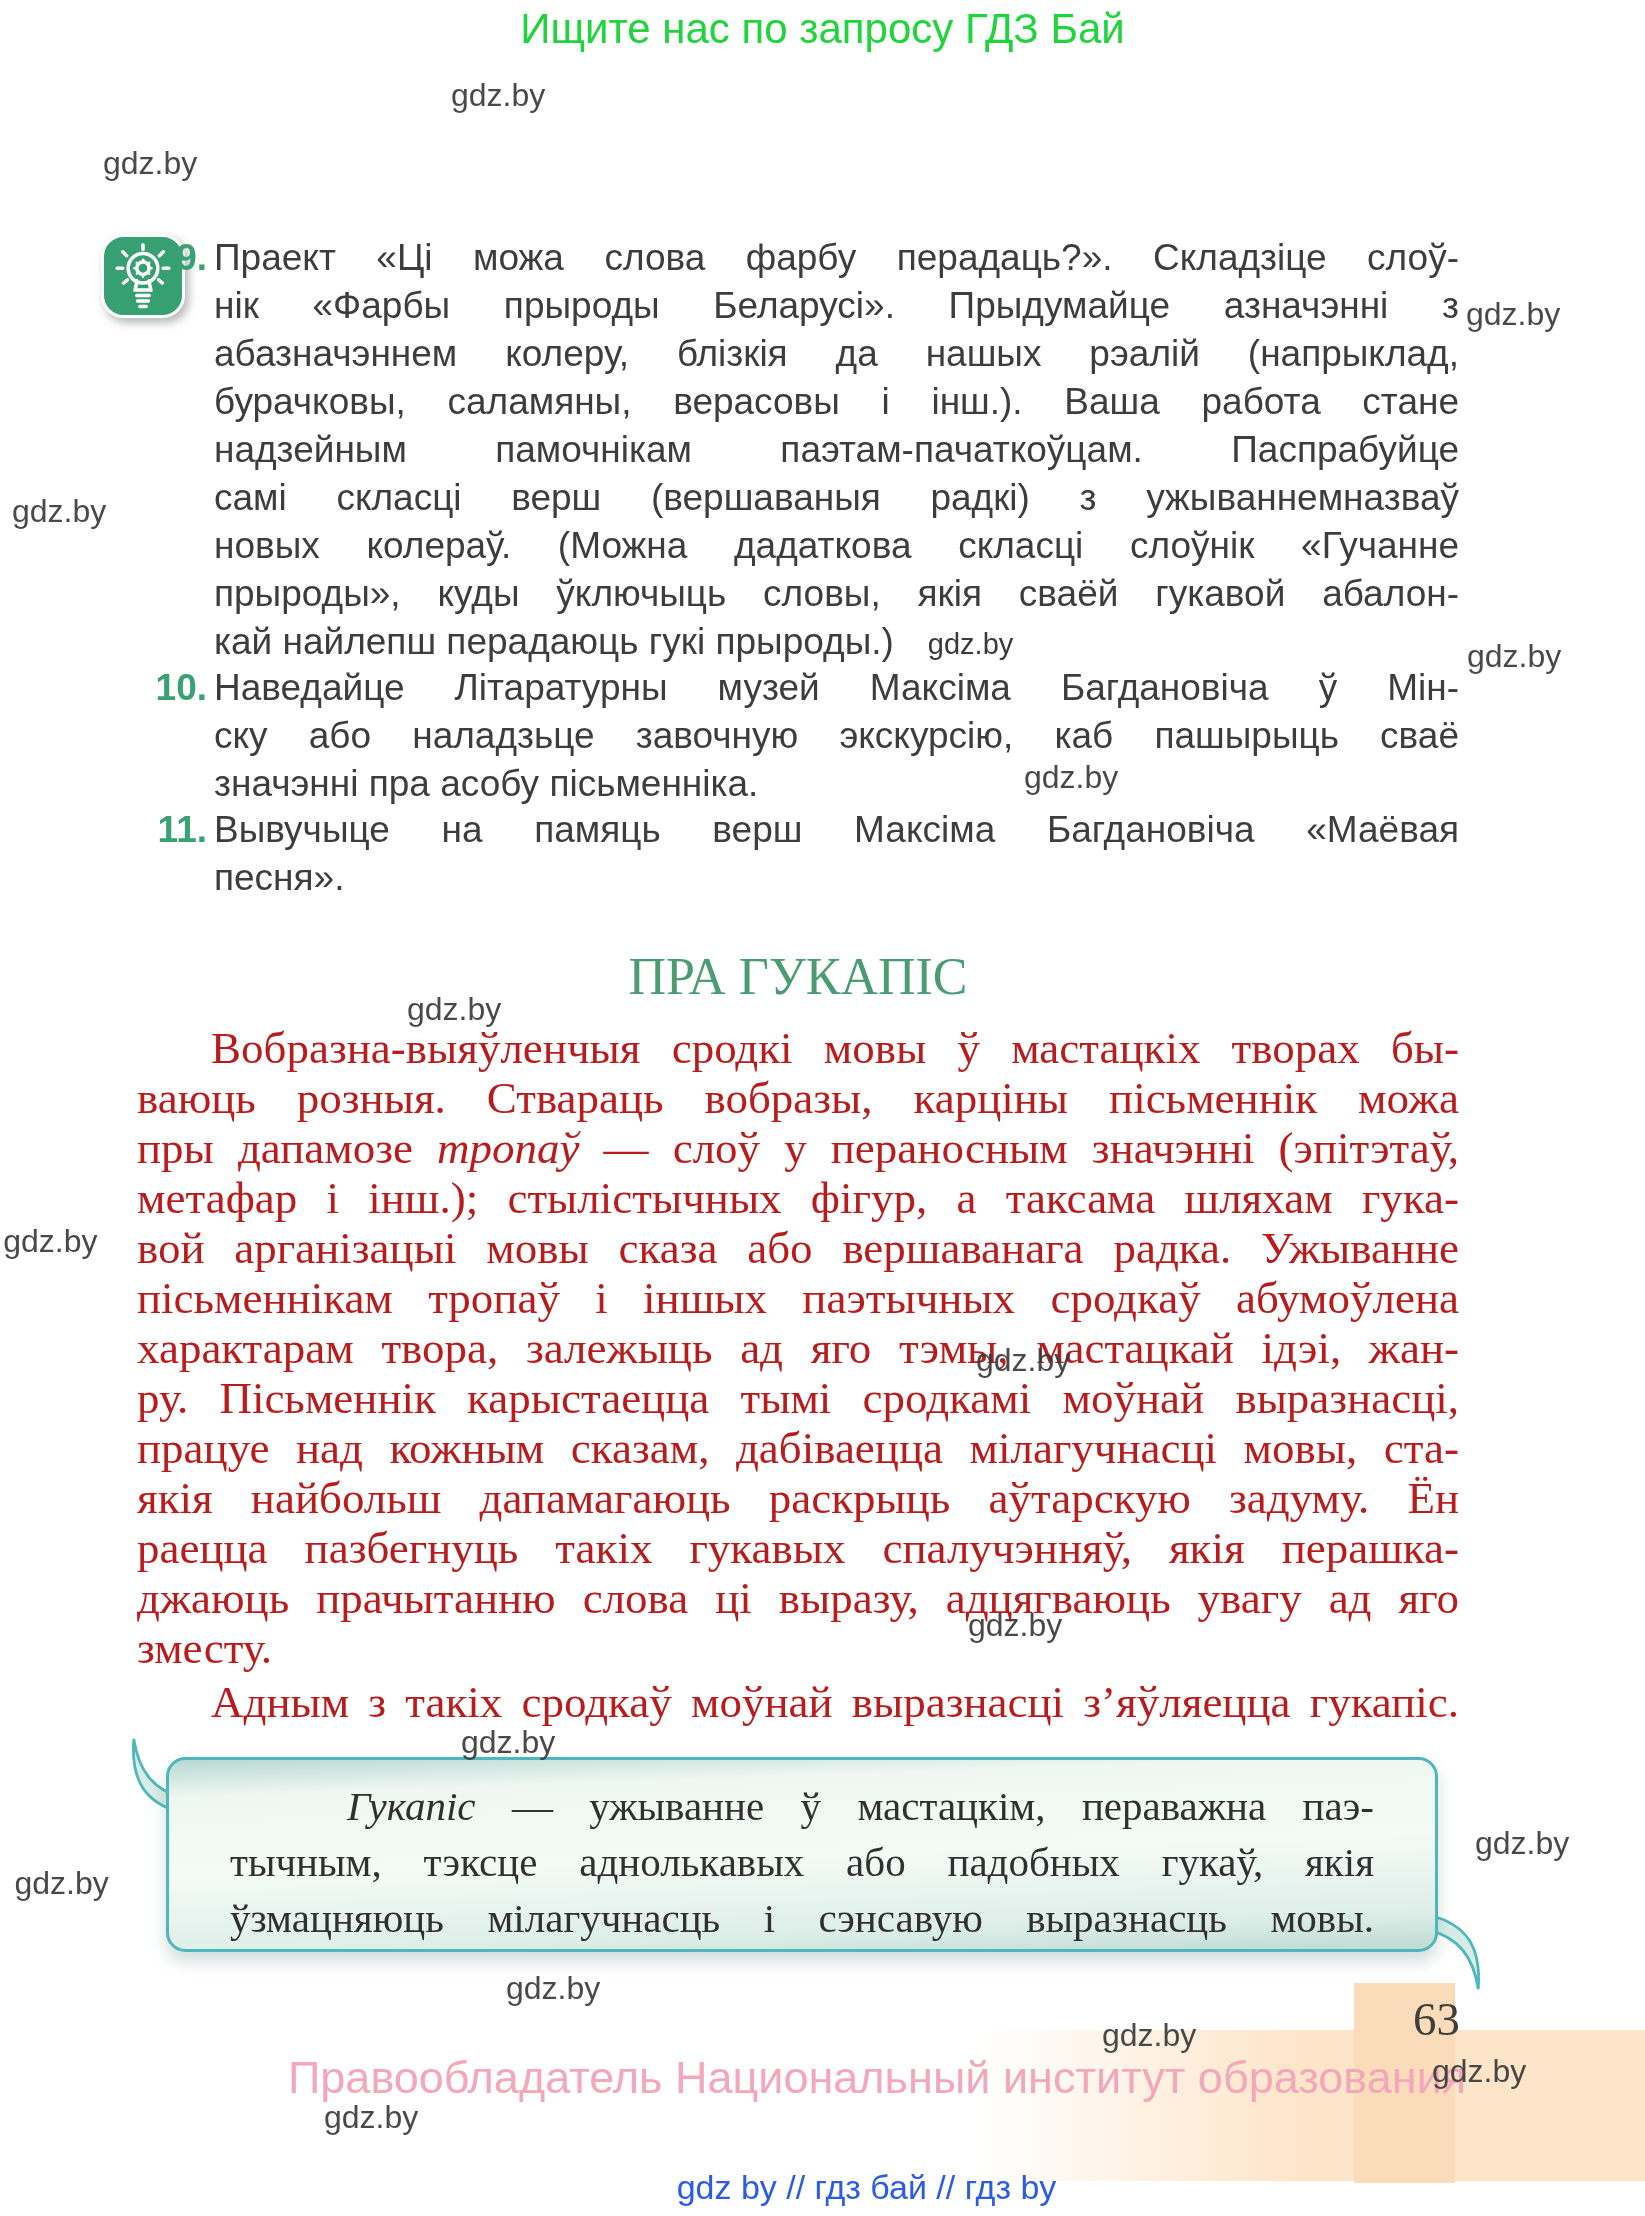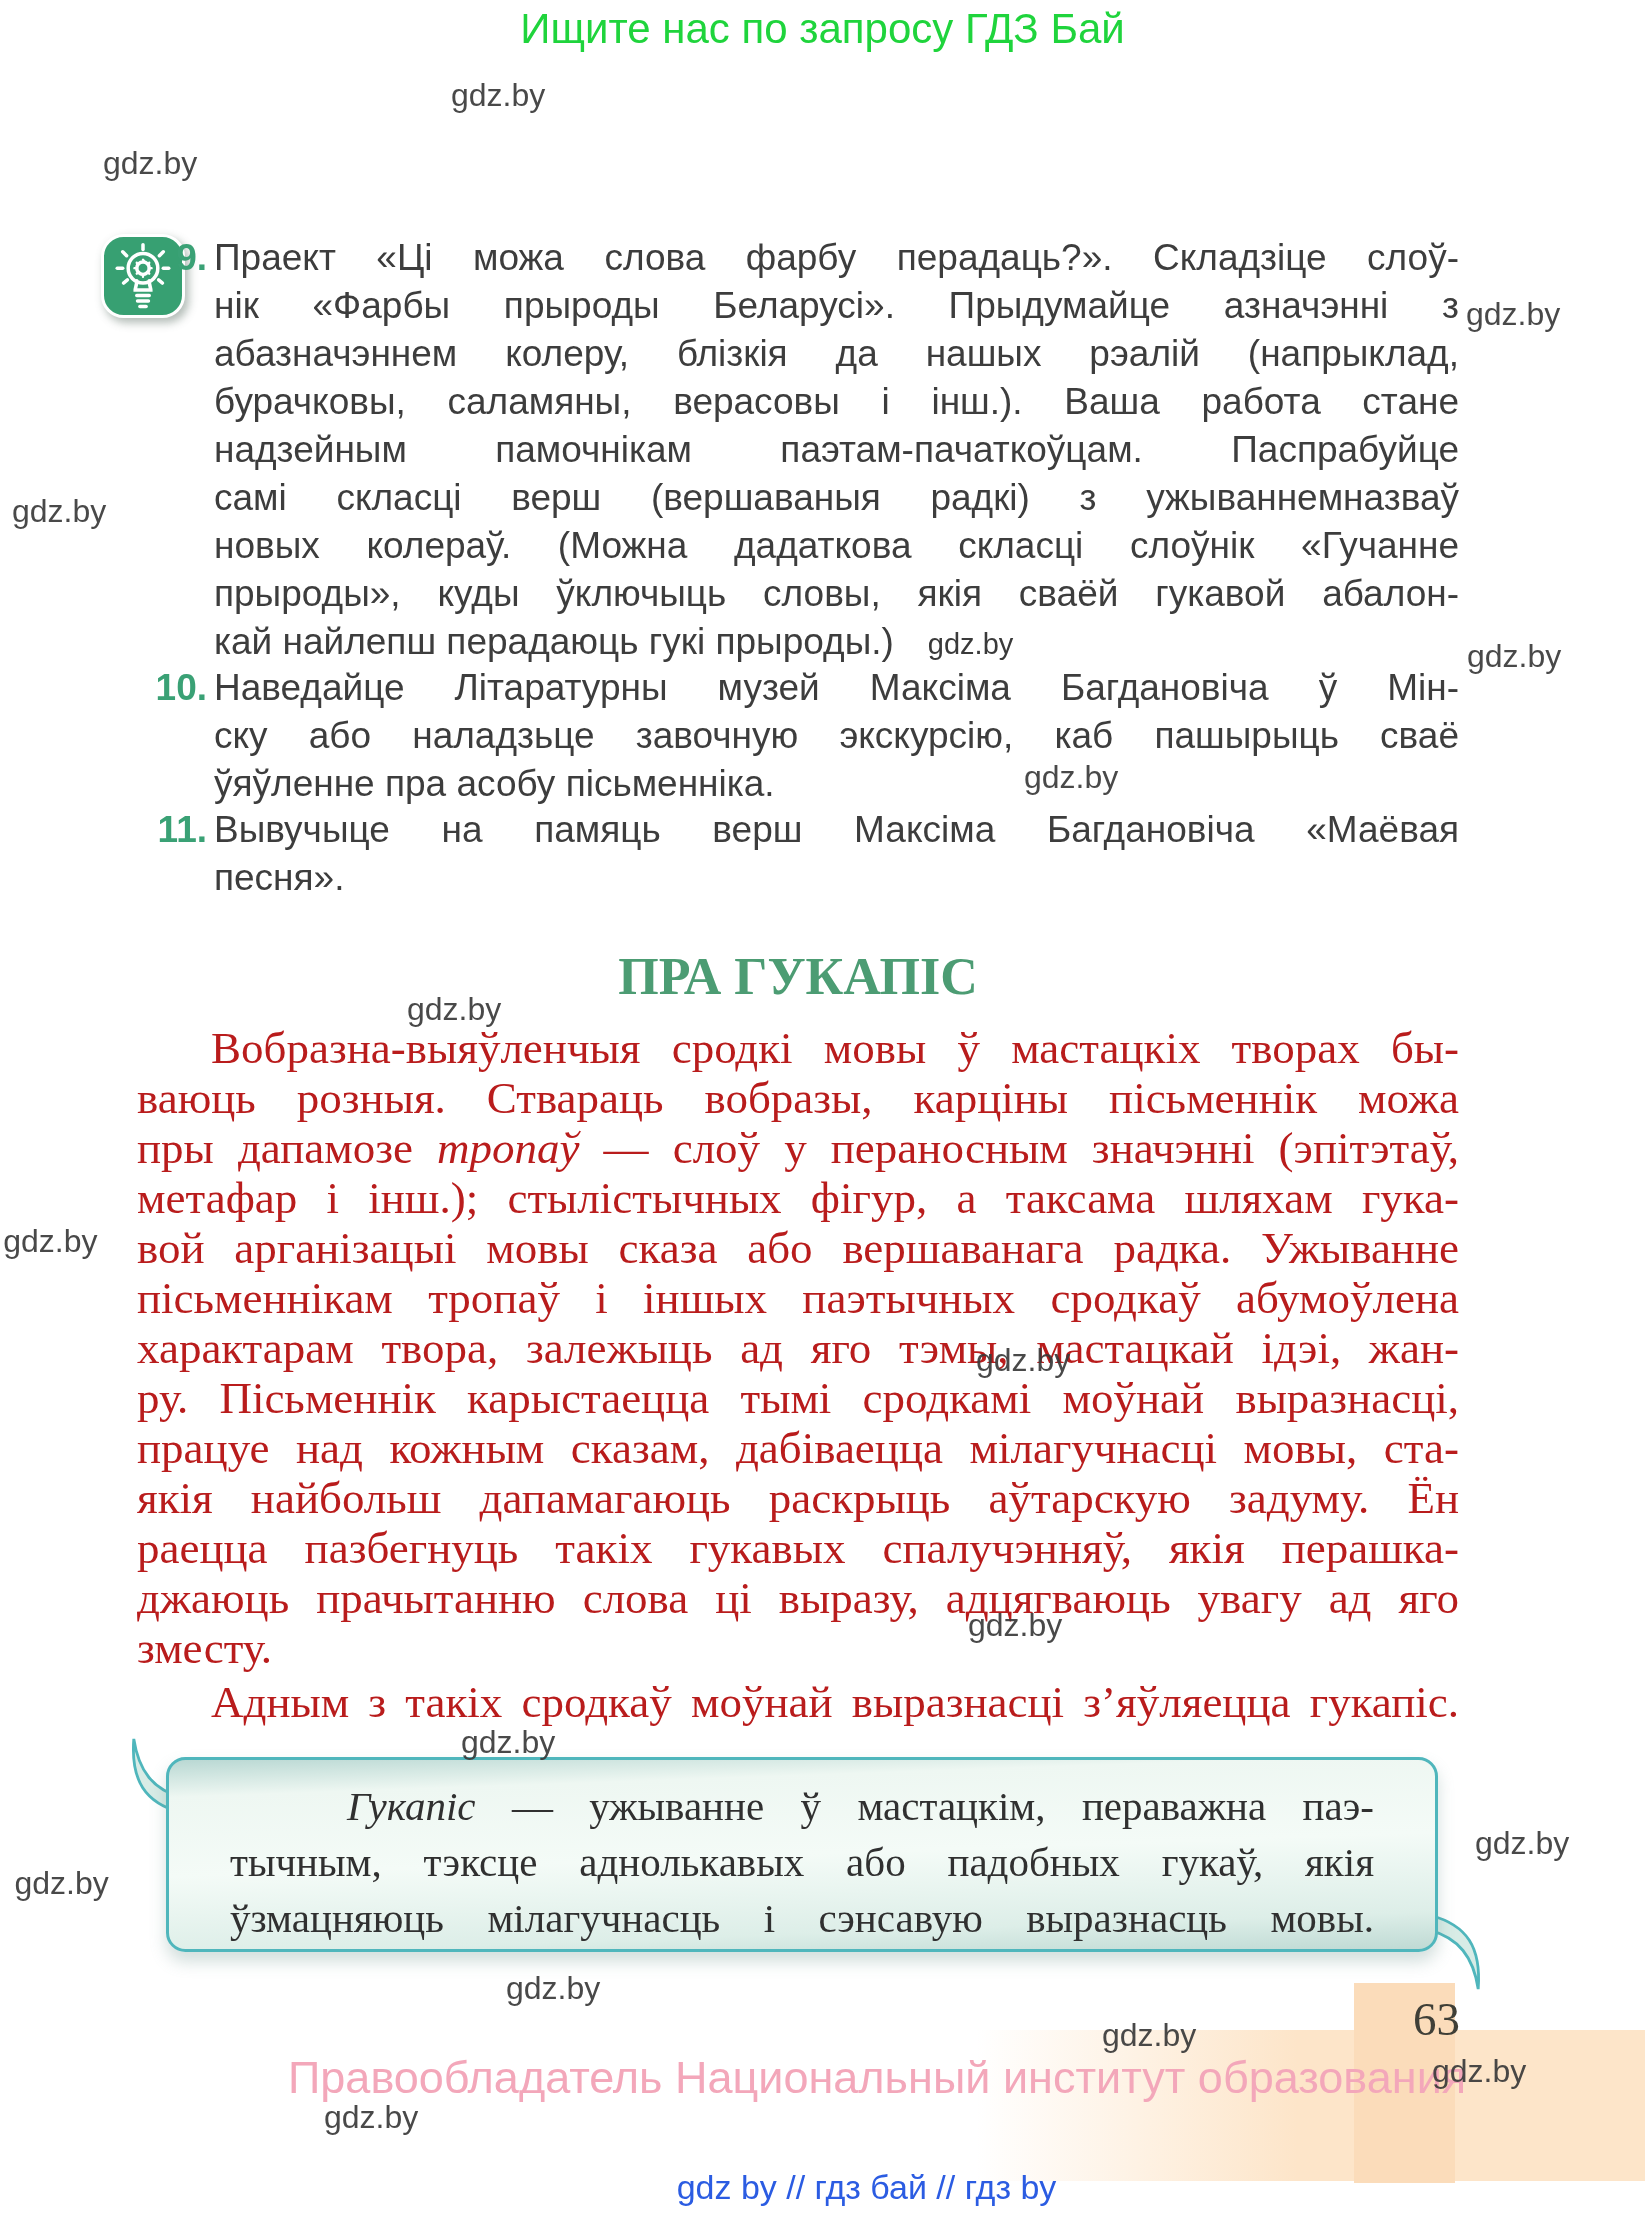--- a/index.html
+++ b/index.html
@@ -26,21 +26,21 @@
   .ex-num{position:absolute;width:89px;text-align:right;font-size:37px;font-weight:700;
       color:#3aa175;line-height:48px;z-index:2;}
   .ex-block{position:absolute;left:214px;width:1245px;font-size:37px;line-height:48px;
       color:#3d3d3d;z-index:2;}
   .ex-block .line{height:48px;}
   .jline{text-align:justify;text-align-last:justify;}
   .wm-inline{font-size:29px;color:#3a3a3a;margin-left:34px;letter-spacing:0;}
 
   
   .heading{position:absolute;left:137px;top:947px;width:1322px;text-align:center;
-      font-family:"Liberation Serif",serif;font-weight:700;font-size:52px;color:#4c9c73;z-index:2;}
+      font-family:"Liberation Serif",serif;font-weight:400;font-size:52px;color:#4c9c73;z-index:2;}
   .serif-block{position:absolute;left:137px;width:1322px;font-family:"Liberation Serif",serif;
       font-size:45px;line-height:50px;color:#b91c1c;z-index:2;}
   .serif-block .line{height:50px;}
   .indent{text-indent:74px;}
   .trope{font-weight:400;font-style:italic;}
 
   
   .ribbon{position:absolute;left:166px;top:1757px;width:1272px;height:195px;box-sizing:border-box;
       border:3.2px solid #4fb6bc;border-radius:19.3px;
       background:linear-gradient(178deg,#b9d8d3 0%,#eef7f2 16%,#f4fbf7 50%,#ddeee8 84%,#bfdad4 100%);
@@ -117,21 +117,21 @@
     <div class="line jline">самі скласці верш (вершаваныя радкі) з ужываннемназваў</div>
     <div class="line jline">новых колераў. (Можна дадаткова скласці слоўнік «Гучанне</div>
     <div class="line jline">прыроды», куды ўключыць словы, якія сваёй гукавой абалон-</div>
     <div class="line"><span>кай найлепш перадаюць гукі прыроды.)</span><span class="wm-inline">gdz.by</span></div>
   </div>
 
   <div class="ex-num" style="left:118px;top:664px;">10.</div>
   <div class="ex-block" style="top:664px;">
     <div class="line jline">Наведайце Літаратурны музей Максіма Багдановіча ў Мін-</div>
     <div class="line jline">ску або наладзьце завочную экскурсію, каб пашырыць сваё</div>
-    <div class="line">ўяўленне пра асобу пісьменніка.</div>
+    <div class="line">значэнні пра асобу пісьменніка.</div>
   </div>
 
   <div class="ex-num" style="left:118px;top:806px;">11.</div>
   <div class="ex-block" style="top:806px;">
     <div class="line jline">Вывучыце на памяць верш Максіма Багдановіча «Маёвая</div>
     <div class="line">песня».</div>
   </div>
 
   <div class="heading">ПРА ГУКАПІС</div>
 

